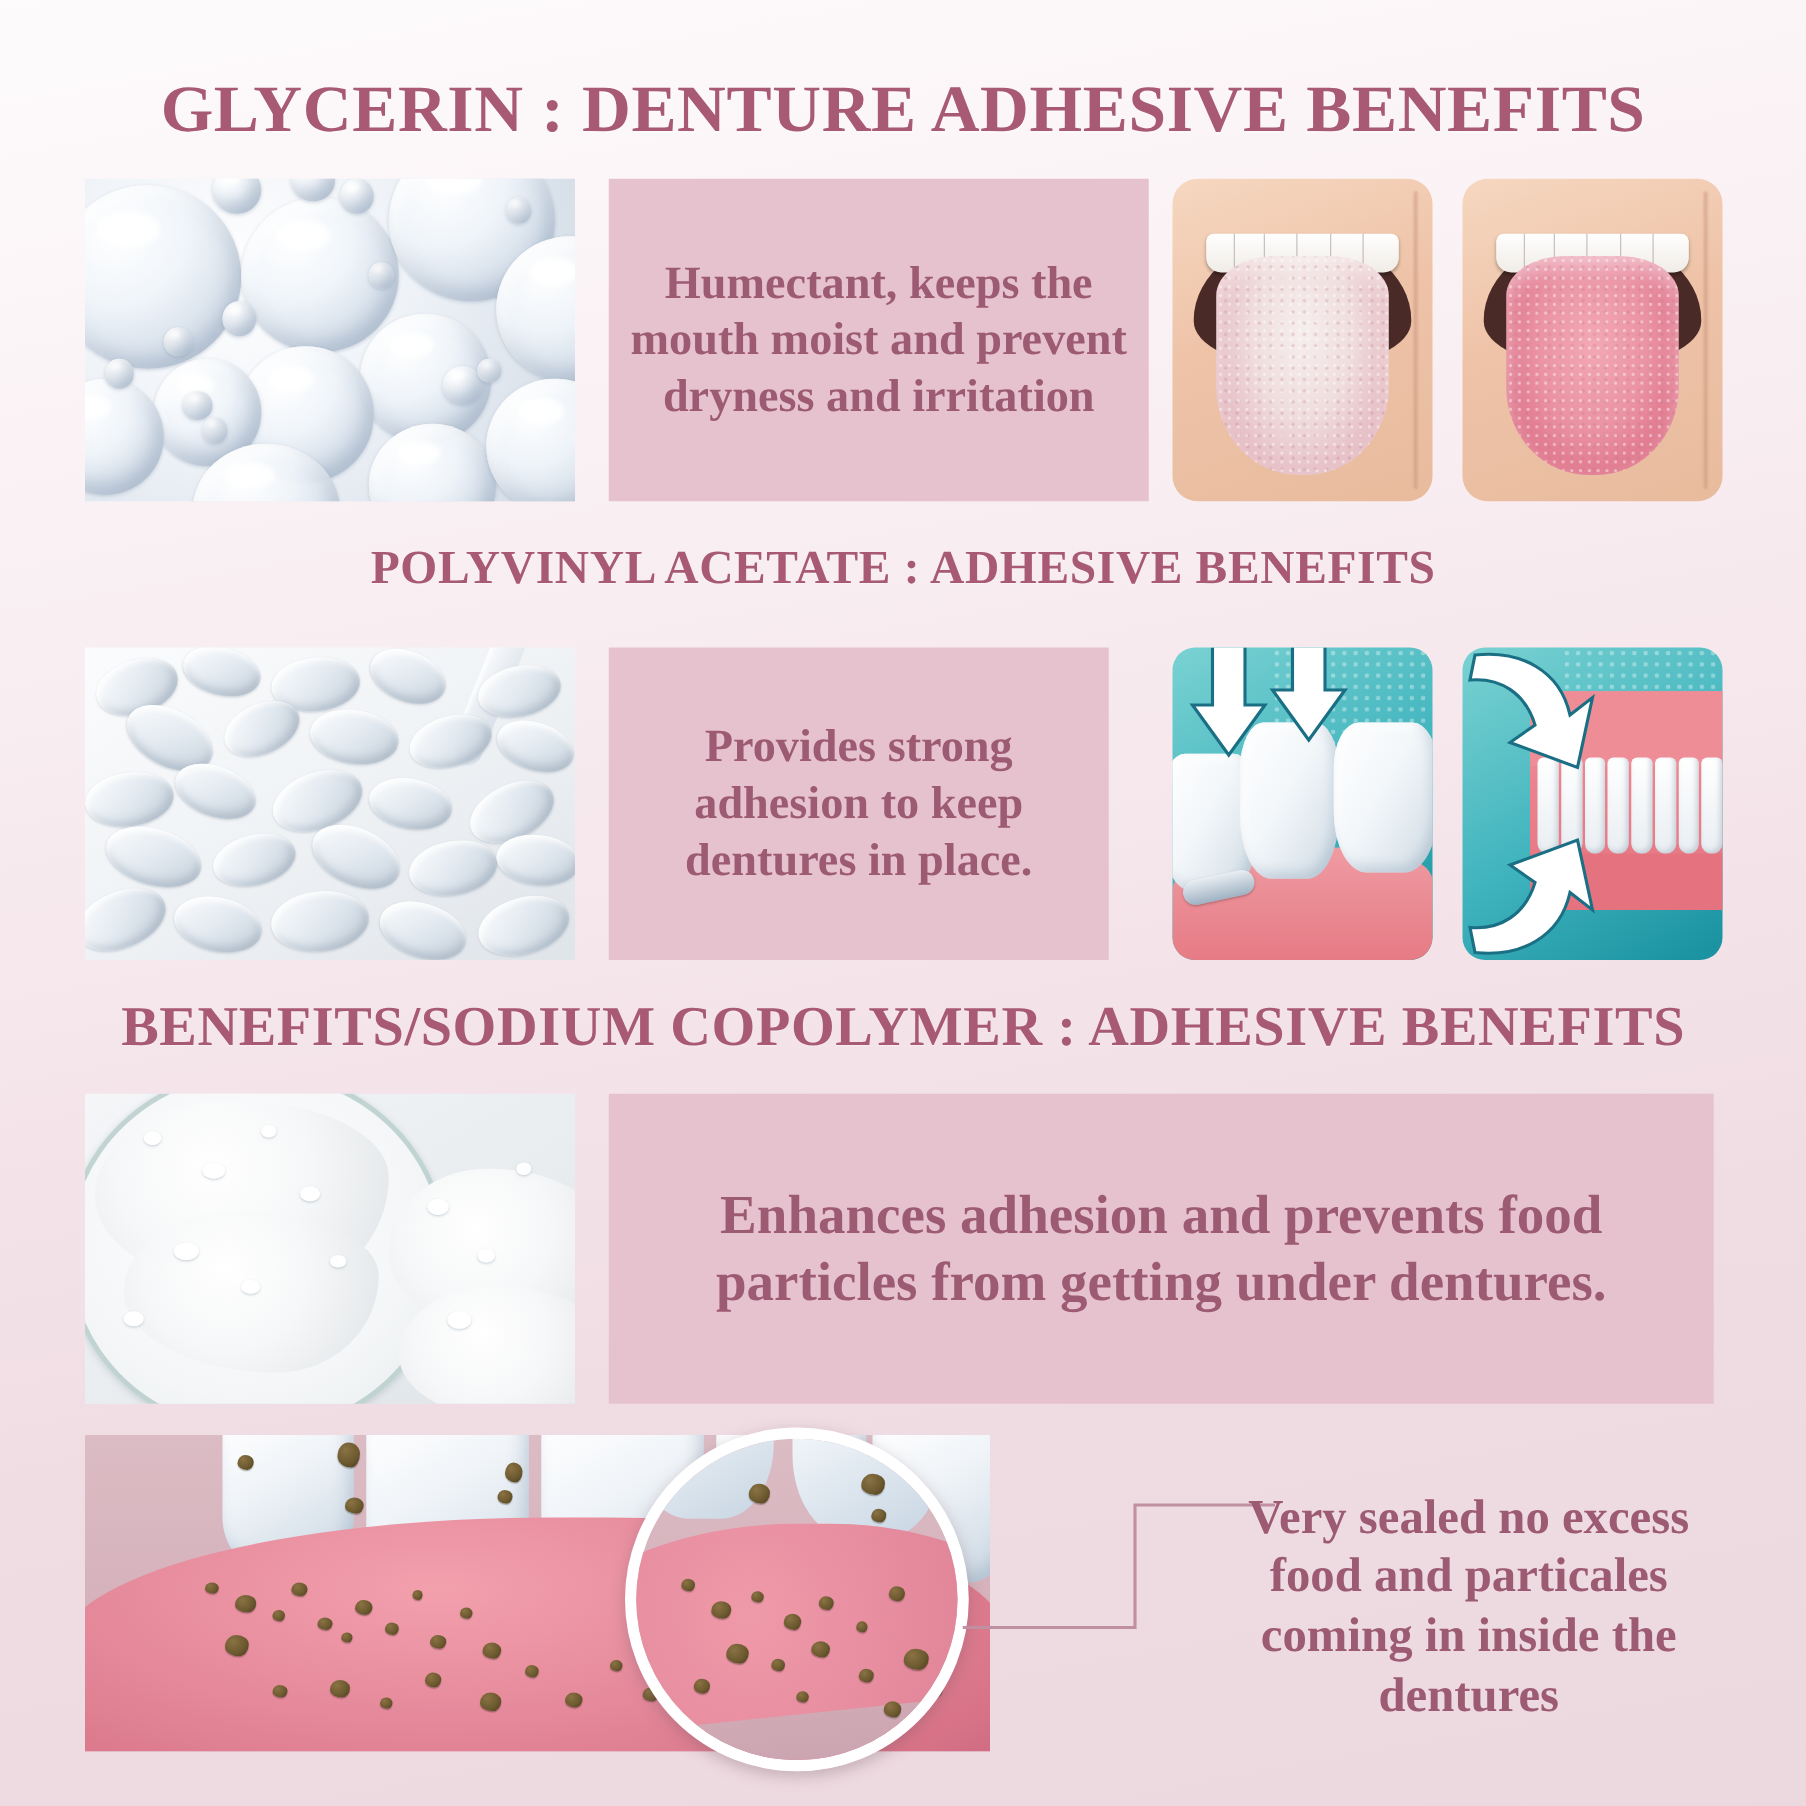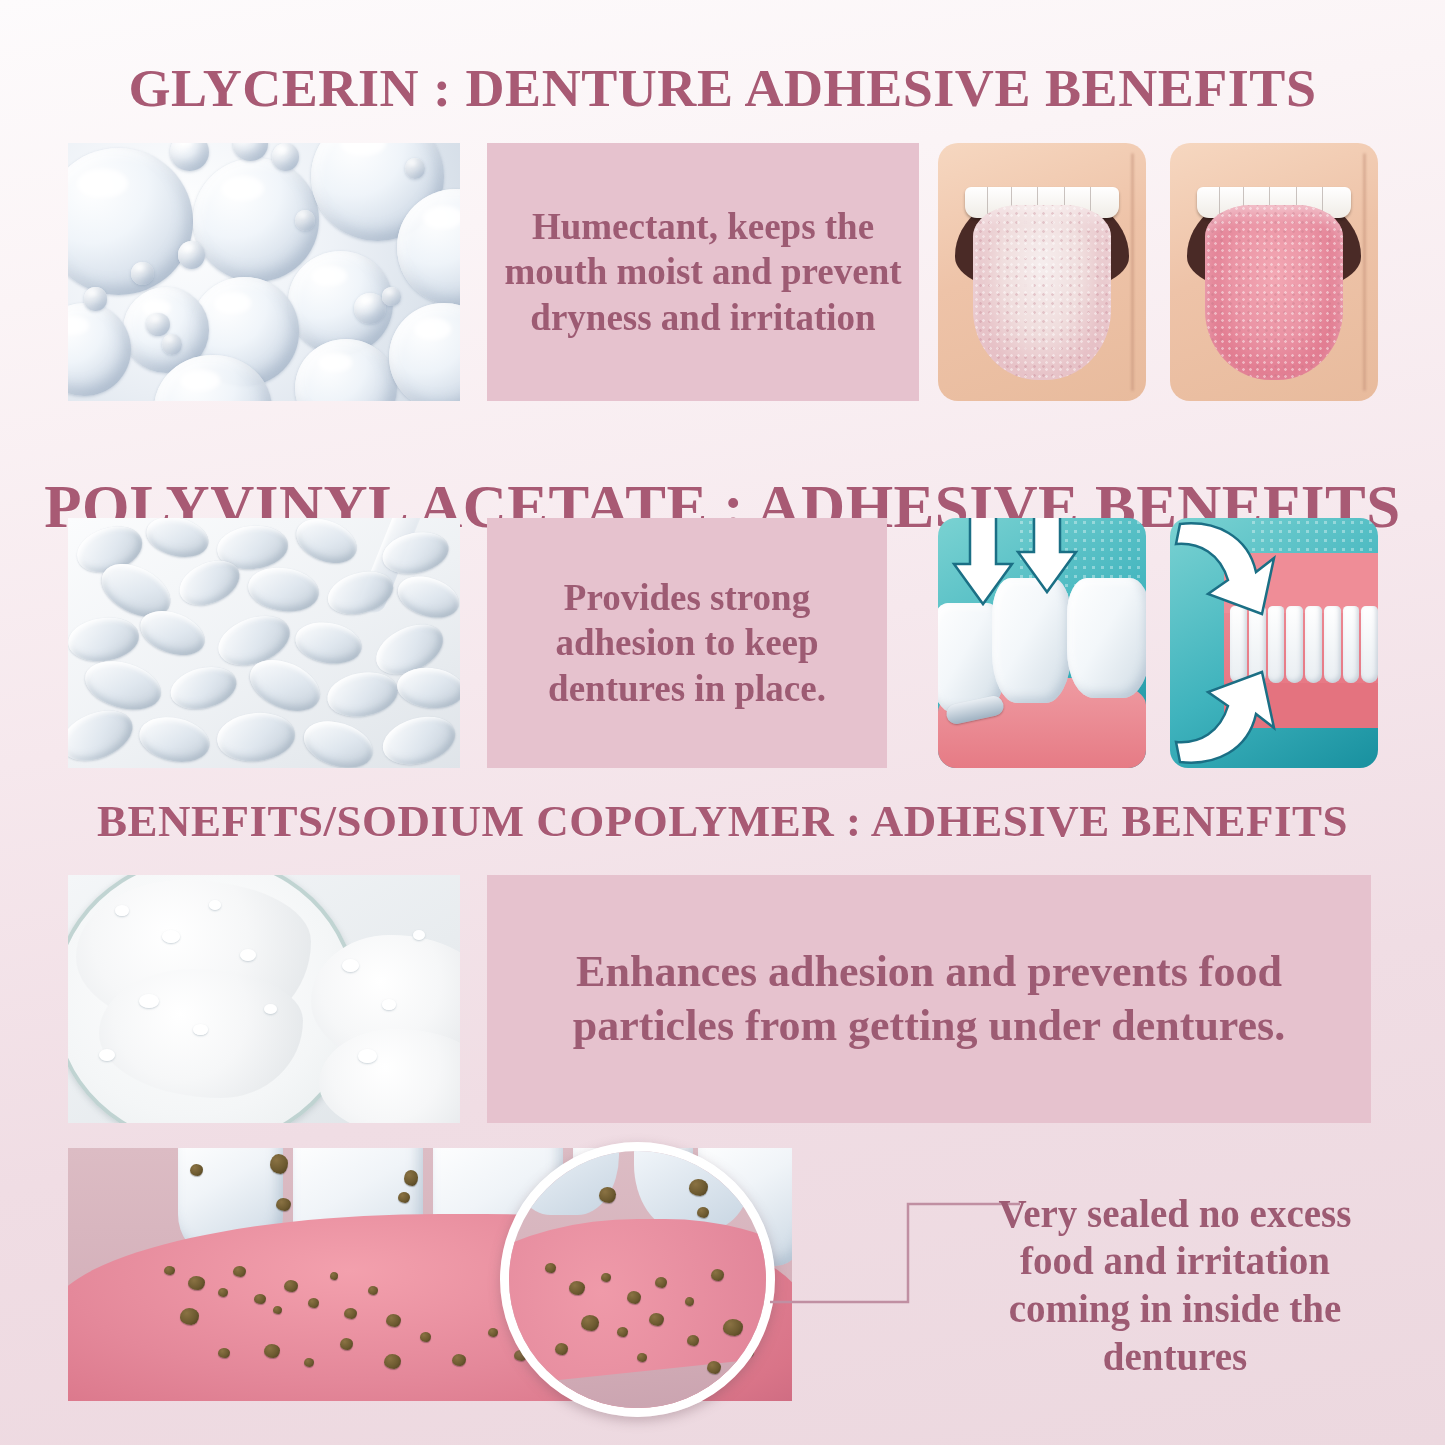--- a/index.html
+++ b/index.html
@@ -18,21 +18,21 @@
     width: 100%;
     text-align: center;
     color: #a85a74;
     font-weight: bold;
     letter-spacing: .5px;
     white-space: nowrap;
     font-family: "Liberation Serif", "DejaVu Serif", serif;
     text-shadow: 0 1px 0 rgba(255,255,255,.35);
   }
   #h1 { position:absolute; top: 58px;  left: 0; font-size: 53px; transform: scaleX(1.02); }
-  #h2 { position:absolute; top: 432px; left: 0; font-size: 61px; margin-top: 40px; }
+  #h2 { position:absolute; top: 432px; left: 0; font-size: 38px; }
   #h3 { position:absolute; top: 795px; left: 0; font-size: 45px; }
 
   
   .panel { position: absolute; overflow: hidden; }
 
   .textbox {
     position: absolute;
     background: #e6c2ce;
     display: flex;
     align-items: center;
@@ -476,13 +476,13 @@
     <div class="crumb" style="left:106px; top:252px; width:13px; height:12px;"></div>
     <div class="crumb" style="left:188px; top:262px; width:10px; height:9px;"></div>
     <div class="crumb" style="left:258px; top:270px; width:14px; height:13px;"></div>
   </div>
 </div>
 
 <svg id="leader">
   <path d="M0 104 L 138 104 L 138 6 L 250 6" fill="none" stroke="#c08fa2" stroke-width="2.5"></path>
 </svg>
 
-<div class="textbox" id="tb4">Very sealed no excess food and irritation coming in inside the dentures</div>
+<div class="textbox" id="tb4">Very sealed no excess food and particales coming in inside the dentures</div>
 
 </body></html>

